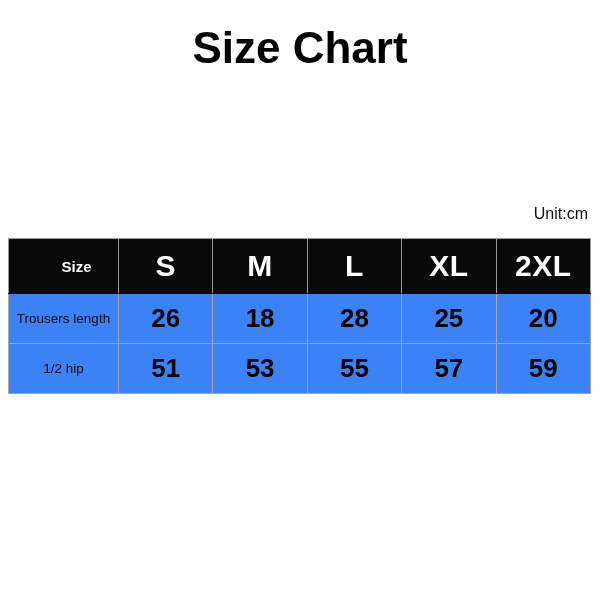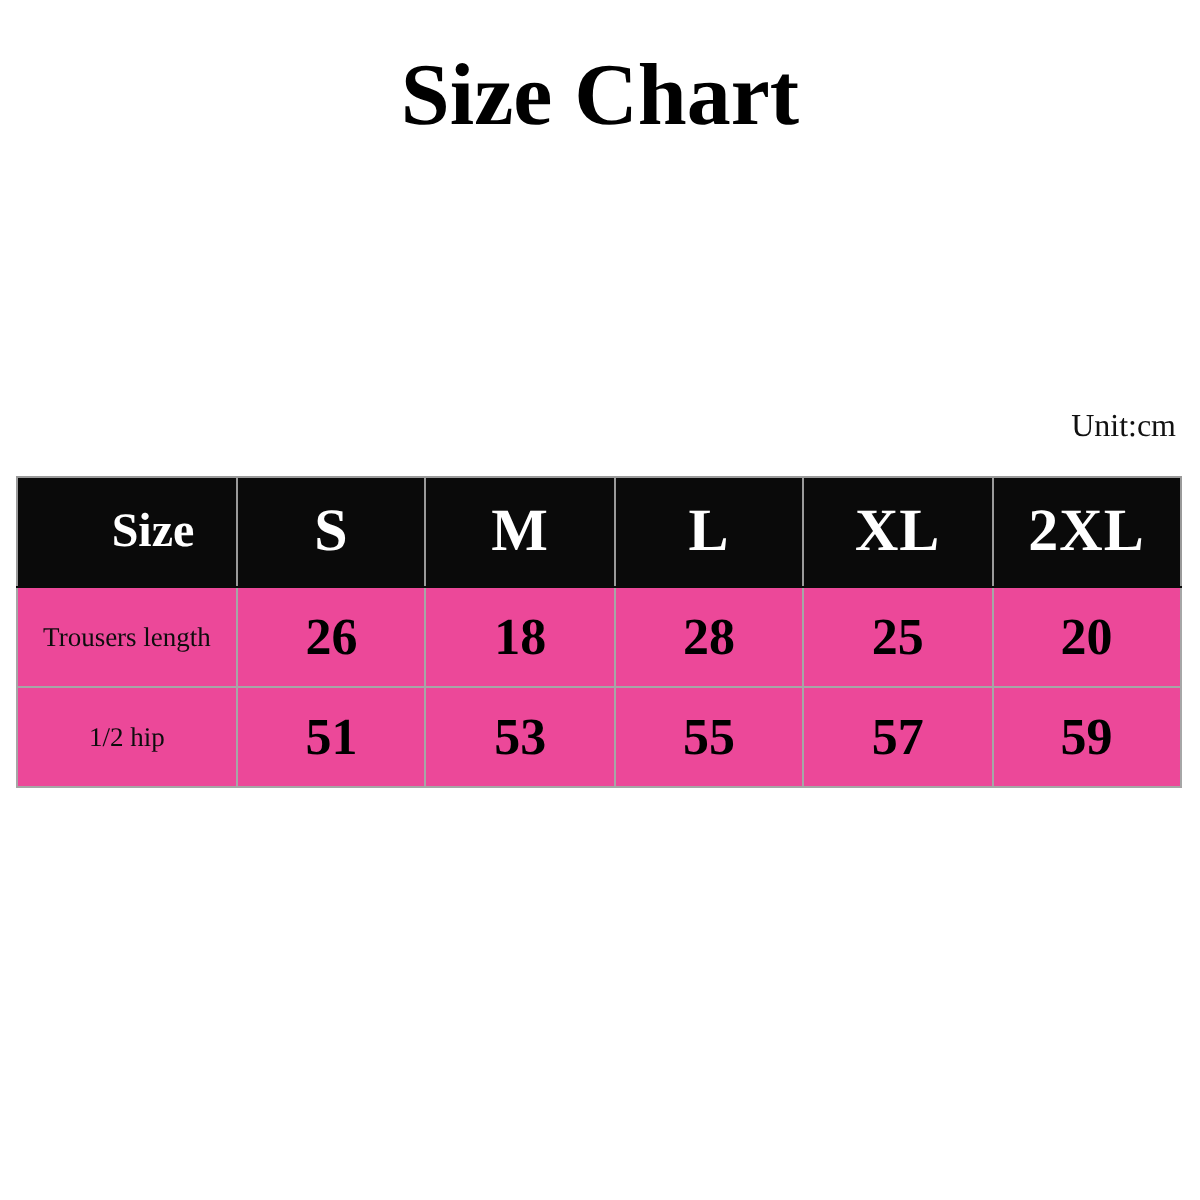--- a/index.html
+++ b/index.html
@@ -11,21 +11,20 @@
     height: 600px;
     background: #ffffff;
     font-family: "Liberation Sans", sans-serif;
     overflow: hidden;
   }
   .page {
     position: relative;
     width: 600px;
     height: 600px;
     background: #ffffff;
-    font-family: Liberation Serif, serif;
   }
 
   
   .title {
     position: absolute;
     top: 22px;
     left: 0;
     width: 600px;
     text-align: center;
     font-size: 44px;
@@ -66,35 +65,35 @@
     background: #0a0a0a;
     color: #ffffff;
     height: 54px;
     border: 1px solid #9a9a9a;
     border-bottom: 1px solid #0a0a0a;
     text-align: center;
     vertical-align: middle;
     padding: 0;
   }
   table.size-chart thead th.hdr-label {
-    font-size: 24px;
+    font-size: 15px;
     font-weight: bold;
     padding-left: 26px;
   }
   table.size-chart thead th.hdr-size {
     font-size: 30px;
     font-weight: bold;
     letter-spacing: 0.5px;
   }
 
   
   table.size-chart tbody td {
     height: 49px;
     border: 1px solid #a6a6a6;
-    background: #ec4899;
+    background: #3b82f6;
     text-align: center;
     vertical-align: middle;
     padding: 0;
     color: #000000;
   }
   table.size-chart tbody td.row-label {
     font-size: 13.5px;
     font-weight: normal;
     color: #0d0d0d;
   }

